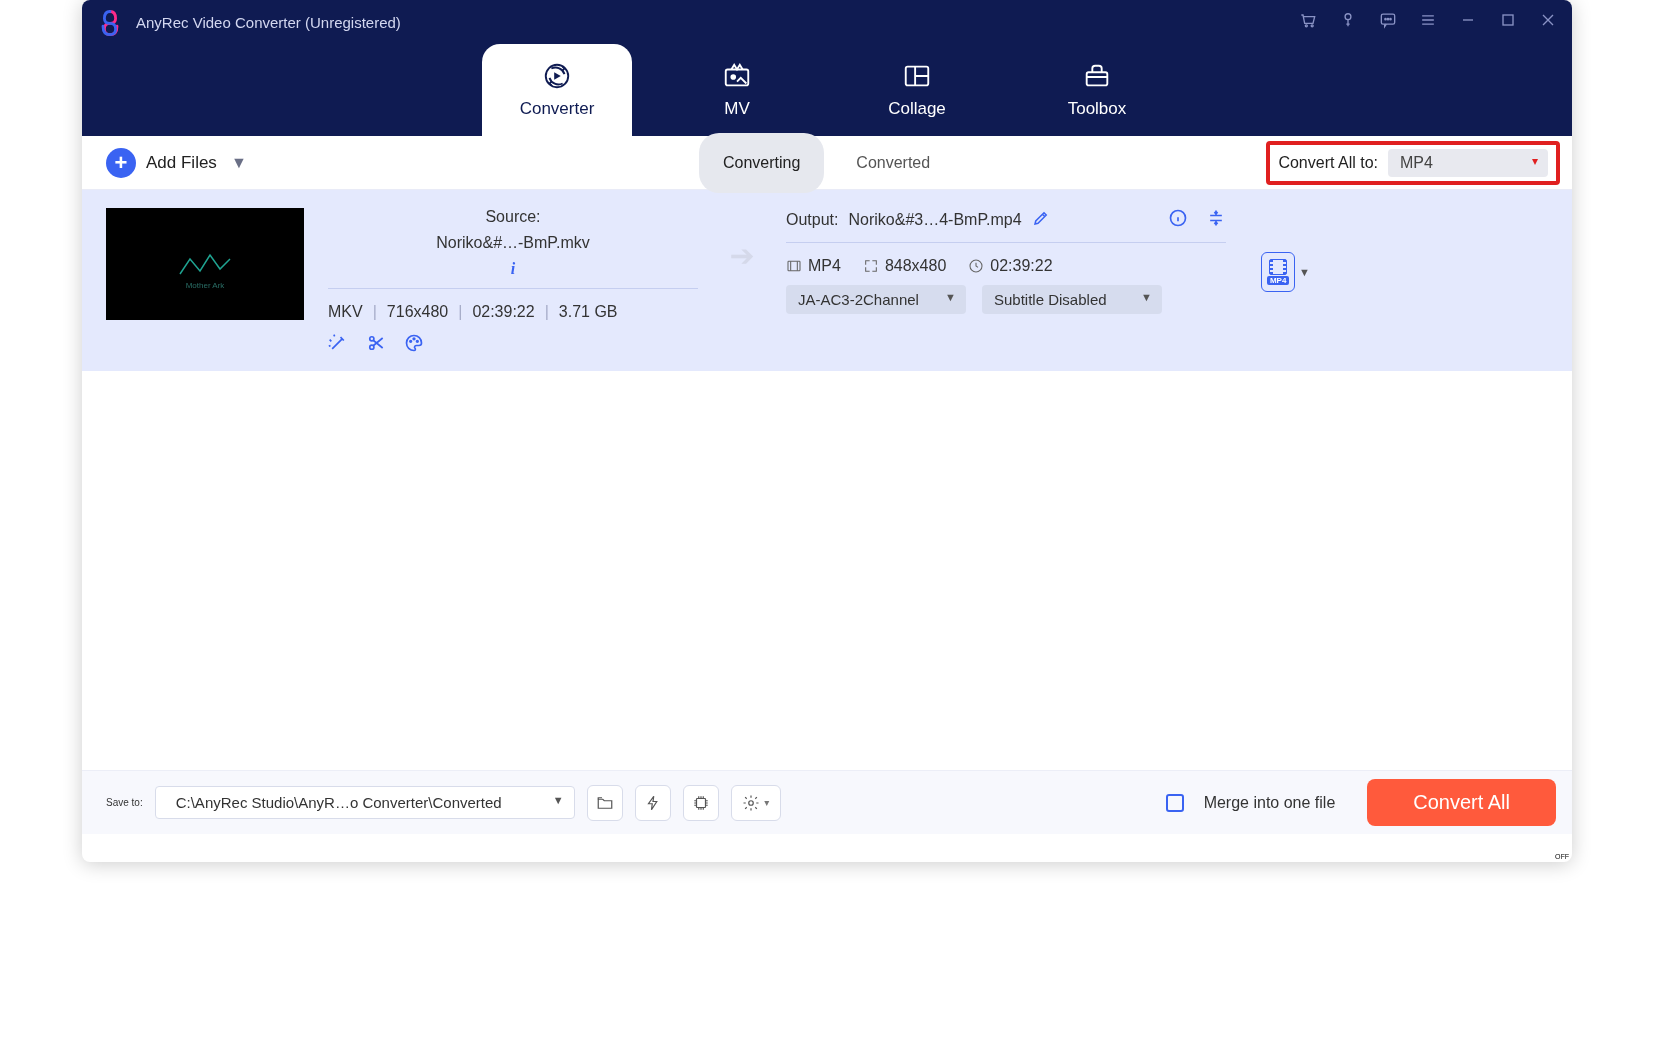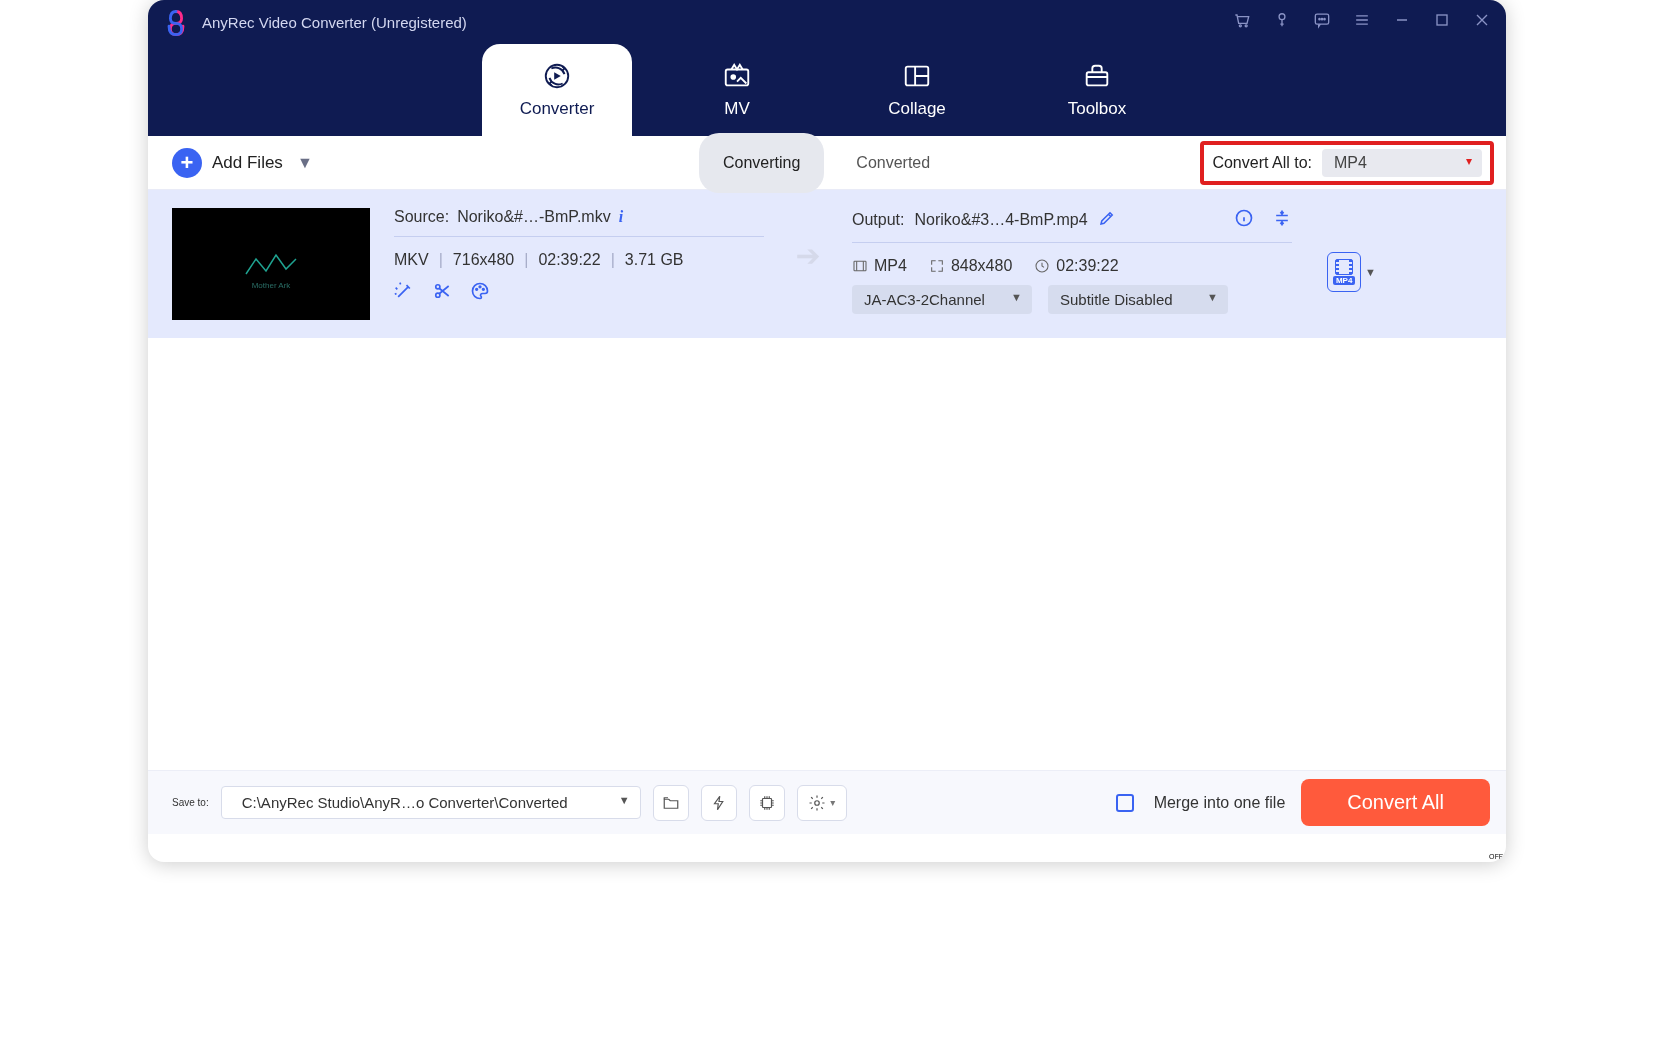--- a/index.html
+++ b/index.html
@@ -1,17 +1,17 @@
 <!DOCTYPE html>
 <html><head>
 <meta charset="utf-8">
 <style>
 * { box-sizing: border-box; margin: 0; padding: 0; font-family: -apple-system, BlinkMacSystemFont, "Segoe UI", Arial, sans-serif; }
 body { background: #fff; width: 1654px; height: 1048px; position: relative; }
-.app-window { position: relative; width: 1358px; height: 862px; margin: 0 auto; background: #fff; border-radius: 16px; overflow: hidden; box-shadow: 0 2px 20px rgba(0,0,0,0.2); }
+.app-window { position: relative; width: 1490px; height: 862px; margin: 0 auto; background: #fff; border-radius: 8px; overflow: hidden; box-shadow: 0 2px 20px rgba(0,0,0,0.2); }
 
 .titlebar { background: #0f1b52; height: 44px; display: flex; align-items: center; padding: 0 14px; color: #cfd4ee; }
 .titlebar .logo { width: 28px; height: 28px; margin-right: 12px; position: relative; }
 .titlebar .title { font-size: 15px; color: #d3d7f0; }
 .titlebar .win-controls { margin-left: auto; display: flex; align-items: center; gap: 20px; color: #8a93c5; }
 .titlebar .win-controls svg { width: 20px; height: 20px; }
 .win-btn { cursor: pointer; }
 
 .navbar { background: #0f1b52; height: 92px; display: flex; justify-content: center; gap: 30px; position: relative; }
 .nav-tab { width: 150px; height: 92px; display: flex; flex-direction: column; align-items: center; justify-content: center; gap: 8px; color: #fff; cursor: pointer; border-radius: 18px 18px 0 0; }
@@ -33,21 +33,21 @@
 .convert-all-label { font-size: 16px; color: #222; }
 .format-select { background: #e8e9ef; padding: 5px 40px 5px 12px; border-radius: 4px; font-size: 16px; color: #444; position: relative; cursor: pointer; min-width: 160px; }
 .format-select::after { content: "▾"; position: absolute; right: 10px; color: #e02020; font-size: 12px; }
 
 .file-list { background: #fff; min-height: 580px; }
 .file-item { display: flex; align-items: flex-start; padding: 18px 24px; background: #e4e9fd; gap: 24px; }
 .thumbnail { width: 198px; height: 112px; background: #000; display: flex; align-items: center; justify-content: center; color: #1fa391; font-size: 11px; position: relative; }
 .thumbnail svg { position: absolute; }
 
 .source-col { flex: 0 0 370px; }
-.source-line { display: flex; align-items: center; gap: 8px; font-size: 16px; color: #333; padding-bottom: 10px; border-bottom: 1px solid #c5cef0; }
+.source-line { display: flex; align-items: center; gap: 8px; font-size: 16px; color: #333; padding-bottom: 10px; border-bottom: 1px solid #c5cef0; flex-direction: column; }
 .info-icon { color: #3a63f2; font-style: italic; font-family: Georgia, serif; font-weight: bold; cursor: pointer; }
 .meta-line { display: flex; align-items: center; gap: 10px; font-size: 16px; color: #333; padding: 14px 0 12px; }
 .meta-line .sep { color: #a7adc9; }
 .tool-icons { display: flex; gap: 18px; }
 .tool-icons span, .tool-icons svg { color: #3a63f2; cursor: pointer; width: 20px; height: 20px; }
 
 .arrow-col { width: 40px; display: flex; align-items: center; justify-content: center; padding-top: 30px; color: #d5d9ea; font-size: 30px; }
 
 .output-col { flex: 0 0 440px; }
 .output-line { display: flex; align-items: center; gap: 10px; font-size: 16px; color: #333; padding-bottom: 10px; border-bottom: 1px solid #c5cef0; }
@@ -69,21 +69,21 @@
 .format-badge-film::after { right: 0; }
 .format-badge-txt { font-size: 8px; font-weight: bold; background: #3a63f2; color: #fff; padding: 0 3px; border-radius: 2px; }
 
 .footer { height: 64px; background: #f7f8fd; display: flex; align-items: center; padding: 0 16px 0 24px; gap: 12px; border-top: 1px solid #eceef7; }
 .save-label { font-size: 10px; color: #333; }
 .save-path { flex: 0 0 420px; background: #fff; border: 1px solid #d8dcea; border-radius: 4px; padding: 7px 30px 7px 20px; font-size: 15px; color: #333; position: relative; cursor: pointer; }
 .save-path::after { content: "▼"; position: absolute; right: 10px; color: #555; font-size: 11px; }
 .footer-icon-btn { width: 36px; height: 36px; border: 1px solid #d8dcea; border-radius: 6px; display: flex; align-items: center; justify-content: center; color: #555; cursor: pointer; background: #fff; }
 .footer-icon-btn.with-chev { width: 50px; position: relative; }
 .footer-icon-btn.with-chev::after { content: "▾"; font-size: 10px; color: #777; margin-left: 4px; }
-.merge-box { display: flex; align-items: center; gap: 20px; margin-left: auto; margin-right: 4px; cursor: pointer; }
+.merge-box { display: flex; align-items: center; gap: 20px; margin-left: auto; margin-right: 20px; cursor: pointer; }
 .checkbox { width: 18px; height: 18px; border: 2px solid #3a63f2; border-radius: 3px; }
 .merge-label { font-size: 16px; color: #333; }
 .convert-btn { background: #ff5a3c; color: #fff; font-size: 20px; padding: 12px 46px; border-radius: 8px; border: none; cursor: pointer; }
 </style>
 </head>
 <body>
 
 <div class="app-window">
 
   <div class="titlebar">

